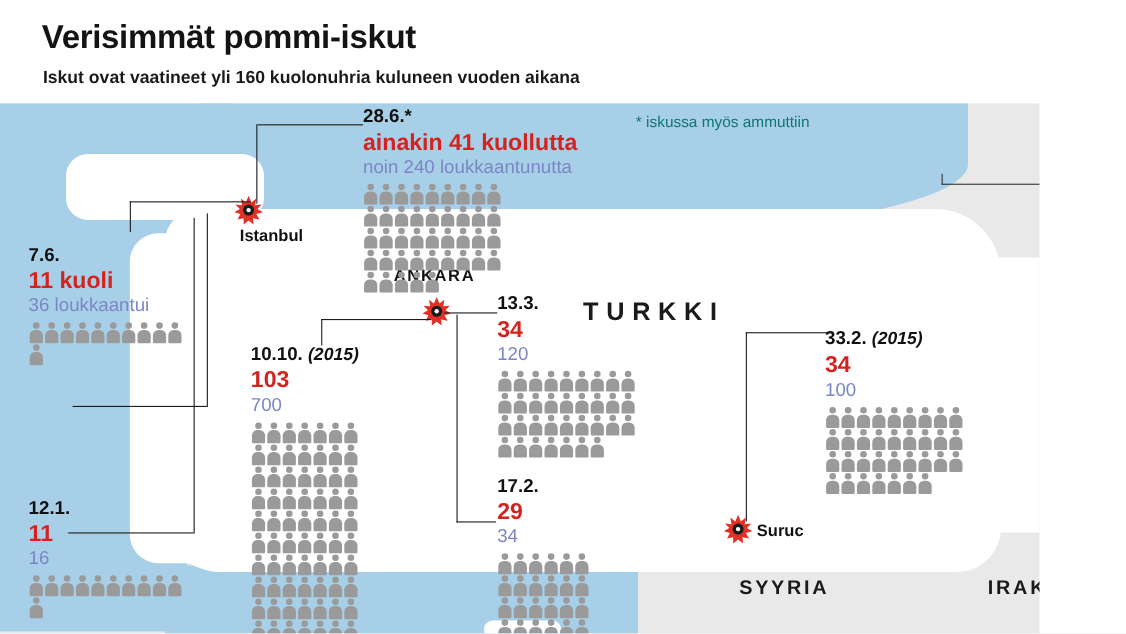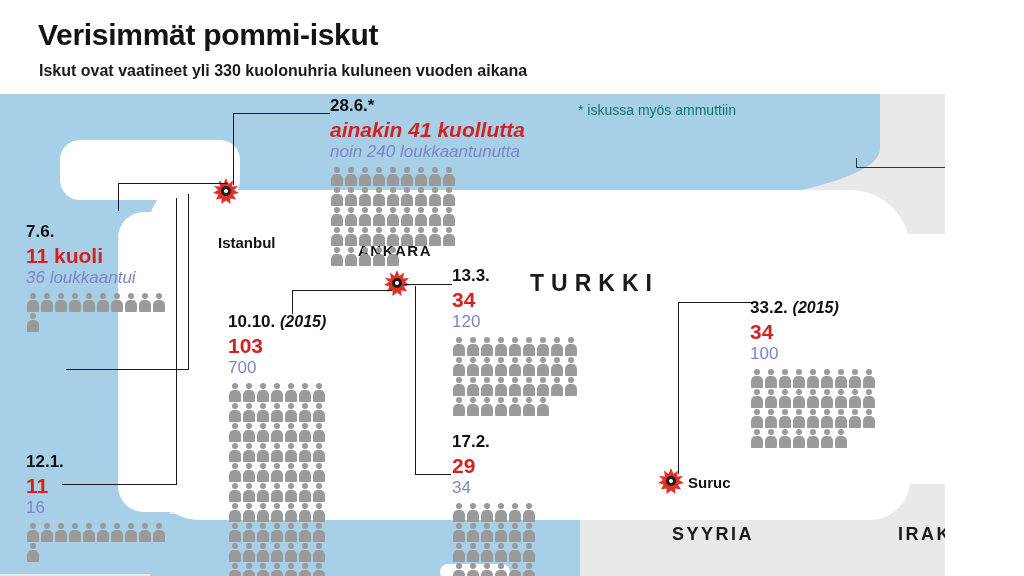--- a/index.html
+++ b/index.html
@@ -28,21 +28,21 @@
   .scalebar .lbl{position:absolute;right:0;top:-20px;font-size:13px;font-weight:bold;color:#1a1a1a;white-space:nowrap;}
 
   
   .country{position:absolute;font-weight:bold;color:#1a1a1a;}
   .c-turkki{left:530px;top:176px;font-size:23px;letter-spacing:7px;}
   .c-syyria{left:672px;top:430px;font-size:18px;letter-spacing:2.5px;}
   .c-irak{left:898px;top:430px;font-size:18px;letter-spacing:2.5px;}
 
   
   .city{position:absolute;font-size:15px;font-weight:bold;color:#111;}
-  .city-ist{left:218px;top:140px;}
+  .city-ist{left:218px;top:112px;}
   .city-ank{left:358px;top:148px;letter-spacing:1.5px;}
   .city-sur{left:688px;top:380px;}
 
   .note{position:absolute;left:578px;top:8px;font-size:14px;color:#0f766e;}
 
   .stt{position:absolute;right:12px;bottom:4px;font-size:10px;color:#8b8b8b;letter-spacing:1px;}
 
   
   .blast{position:absolute;width:26px;height:26px;}
   .blast svg{display:block;}
@@ -50,36 +50,36 @@
   
   .line{position:absolute;background:#1a1a1a;}
   .lh{height:1.4px;}
   .lv{width:1.4px;}
 
   
   .inc{position:absolute;}
   .inc .date{font-size:17px;font-weight:bold;color:#111;line-height:1.15;}
   .inc .date .yr{font-weight:bold;font-style:italic;font-size:16px;}
   .inc .dead{font-size:21px;font-weight:bold;color:#d2231f;line-height:1.2;margin-top:1px;}
-  .inc .dead.big{font-size:21px;font-style:italic;}
-  .inc .inj{font-size:17px;font-style:italic;color:#7b86c4;line-height:1.2;}
+  .inc .dead.big{font-size:21px;}
+  .inc .inj{font-size:17px;color:#7b86c4;line-height:1.2;}
   .inc .inj.plain{font-style:normal;}
   .figs{margin-top:5px;display:flex;flex-wrap:wrap;}
   .fig{width:13px;height:19px;margin:0 1px 1px 0;position:relative;}
   .fig .head{position:absolute;left:3.5px;top:0;width:6px;height:6px;border-radius:50%;background:#9a9a9a;}
   .fig .body{position:absolute;left:0.5px;top:7px;width:12px;height:12px;background:#9a9a9a;border-radius:5px 5px 1px 1px;}
 </style>
 </head>
 <body>
 
 <div id="root">
 
   <div class="header">
     <div class="title">Verisimmät pommi-iskut</div>
-    <div class="subtitle">Iskut ovat vaatineet yli 330 kuolonuhria kuluneen vuoden aikana</div>
+    <div class="subtitle">Iskut ovat vaatineet yli 160 kuolonuhria kuluneen vuoden aikana</div>
   </div>
 
   <div class="map">
 
     <div class="sea" style="left:180px;top:-10px;width:700px;height:130px;border-radius:0 0 50% 40%;"></div>
     <div class="sea" style="left:-20px;top:-10px;width:230px;height:70px;"></div>
     <div class="sea" style="left:-20px;top:40px;width:190px;height:440px;"></div>
     <div class="sea" style="left:120px;top:70px;width:120px;height:46px;border-radius:40%;"></div>
     <div class="sea" style="left:150px;top:420px;width:430px;height:80px;"></div>
     <div class="sea" style="left:872px;top:246px;width:56px;height:34px;border-radius:50% 40% 45% 55%;"></div>

